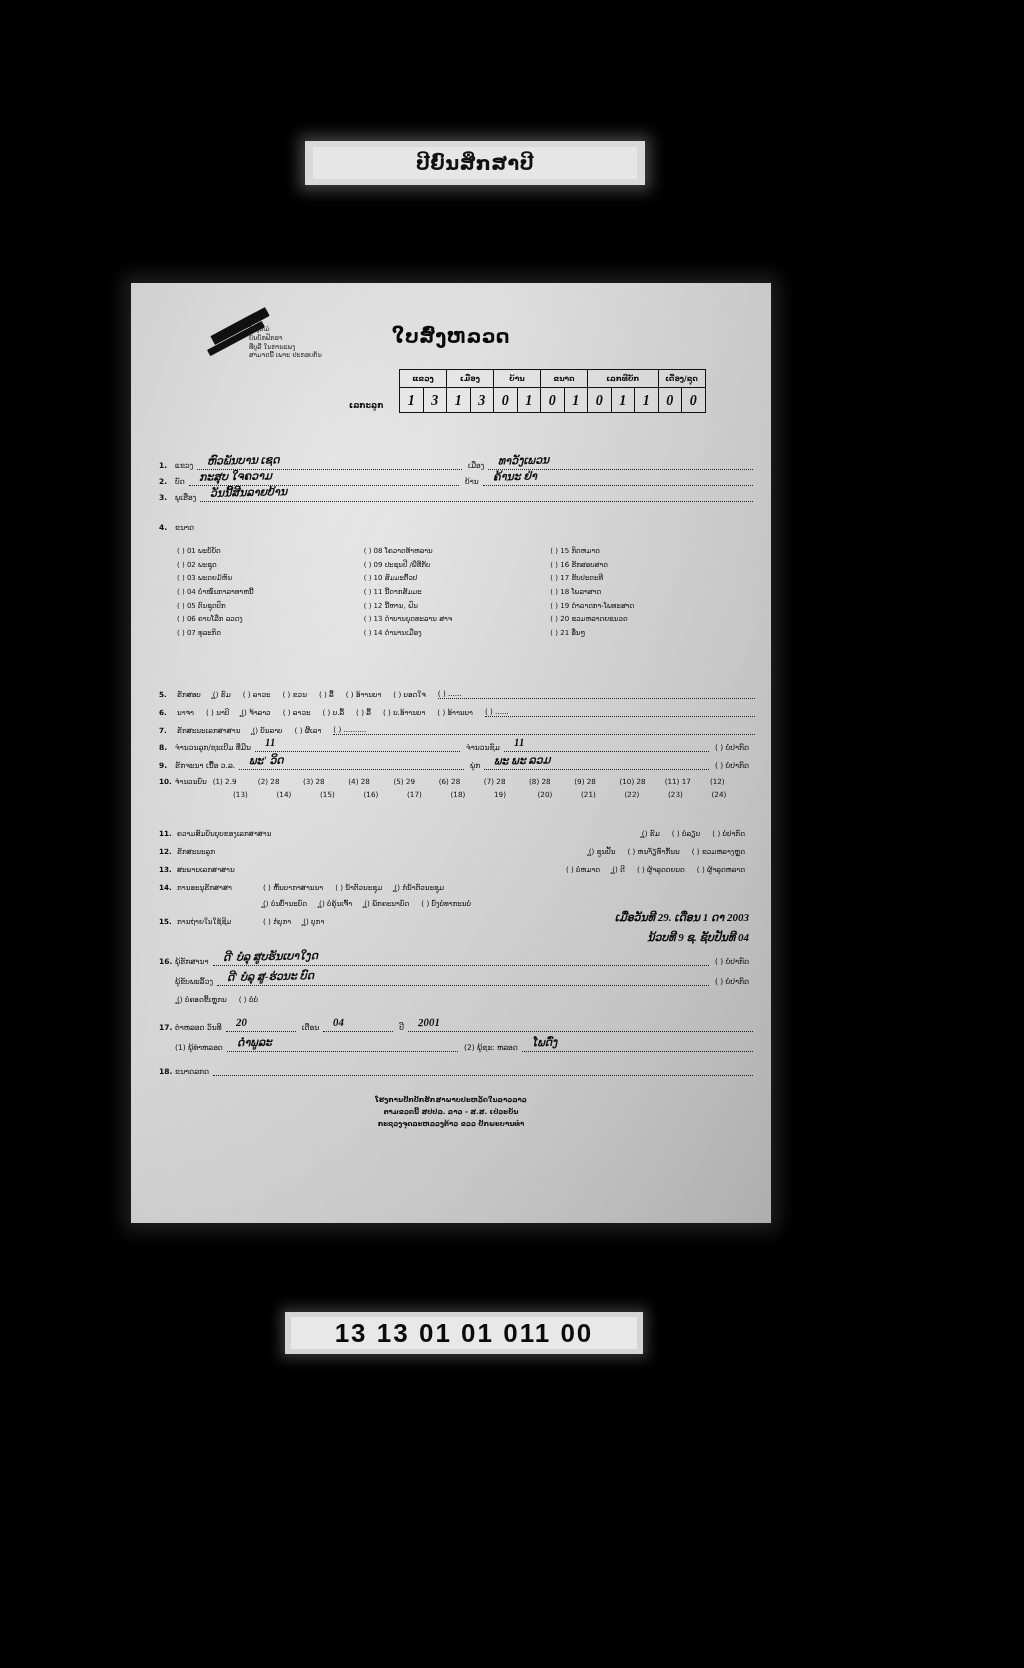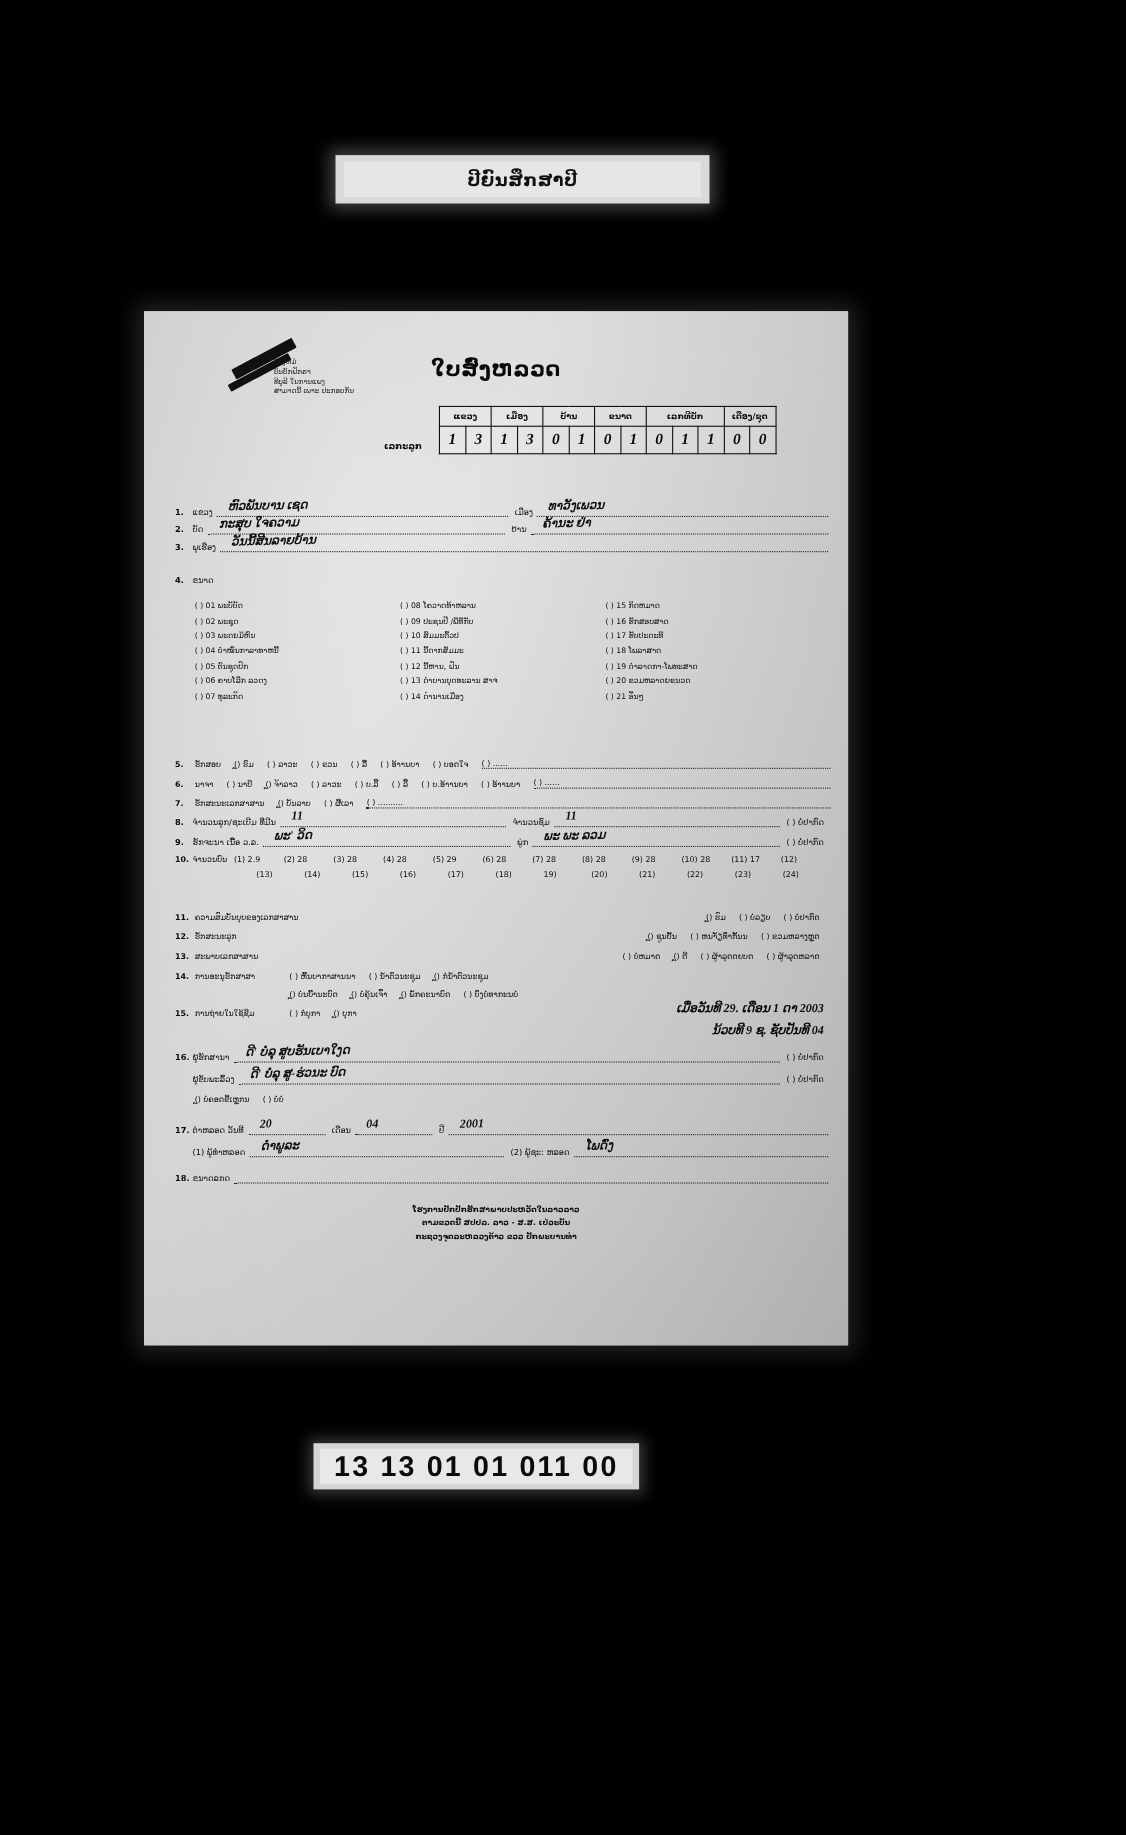--- a/index.html
+++ b/index.html
@@ -29,32 +29,32 @@
     position: absolute;
     left: 8px; top: 6px; right: 8px; bottom: 6px;
     background: #e6e6e6;
     display: flex;
     align-items: center;
     justify-content: center;
   }
   .top-plate .label {
     font-family: "DejaVu Sans", sans-serif;
     font-weight: bold;
-    font-size: 16px;
+    font-size: 19px;
     letter-spacing: 0.5px;
     color: #111;
     filter: blur(0.4px);
   }
 
   
   .bottom-plate {
     position: absolute;
     left: 285px;
     top: 1312px;
-    width: 296px;
+    width: 358px;
     height: 42px;
     background: #d5d5d5;
     box-shadow: 0 0 12px 5px rgba(255,255,255,0.2);
   }
   .bottom-plate .inner {
     position: absolute;
     left: 6px; top: 5px; right: 6px; bottom: 5px;
     background: #e8e8e8;
     display: flex;
     align-items: center;

